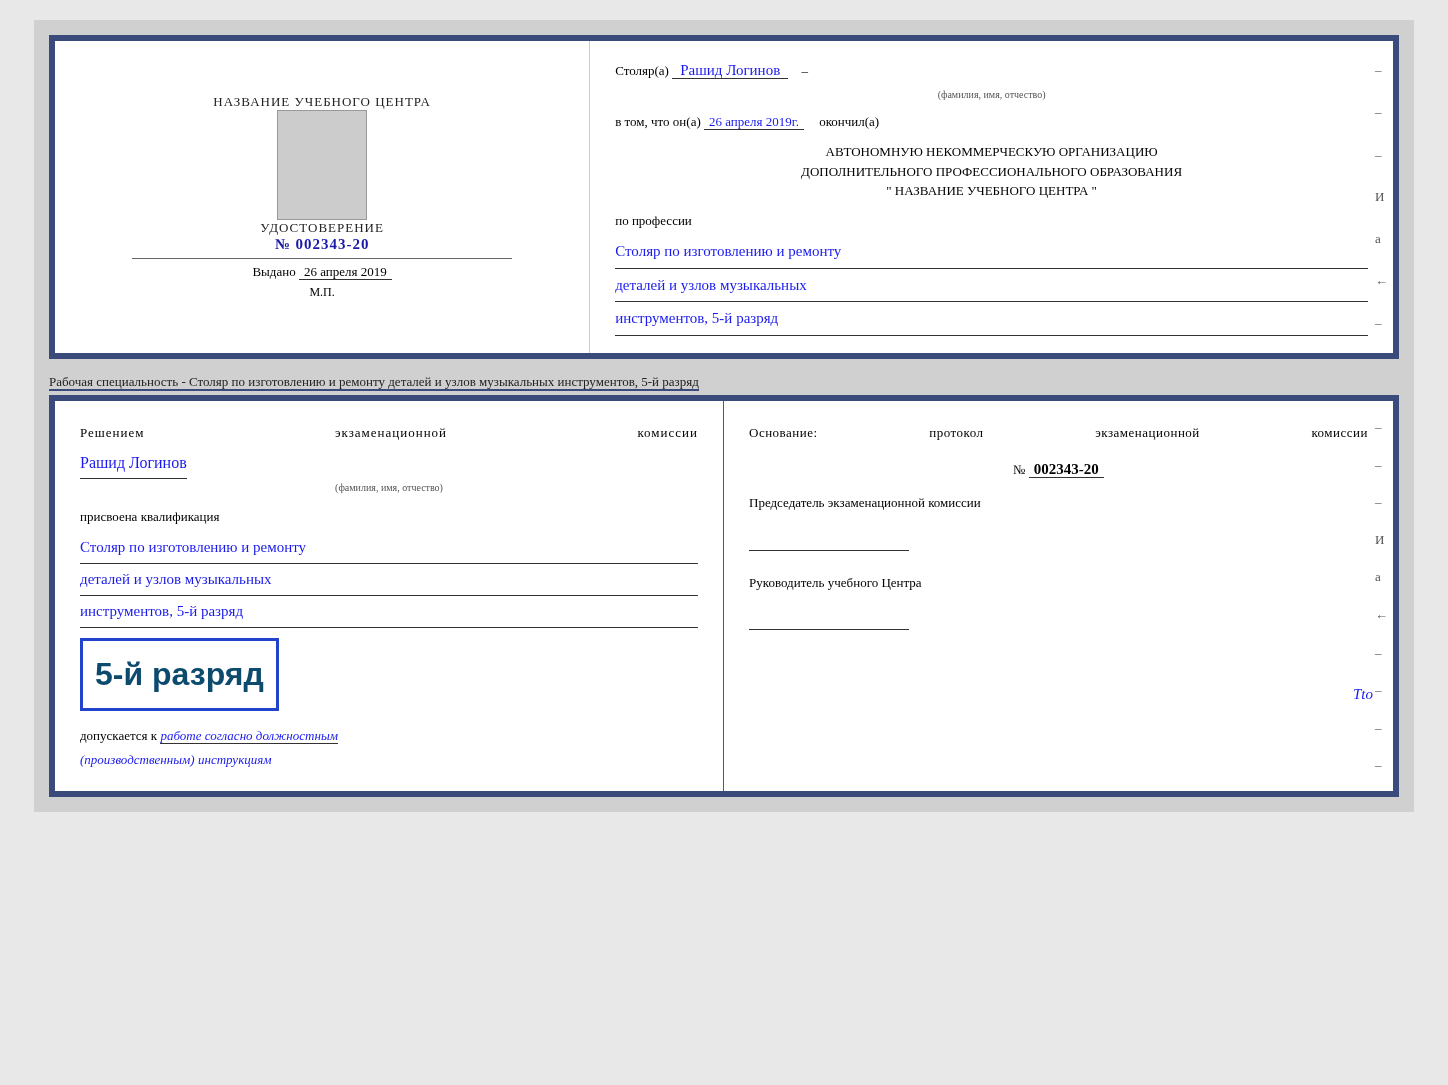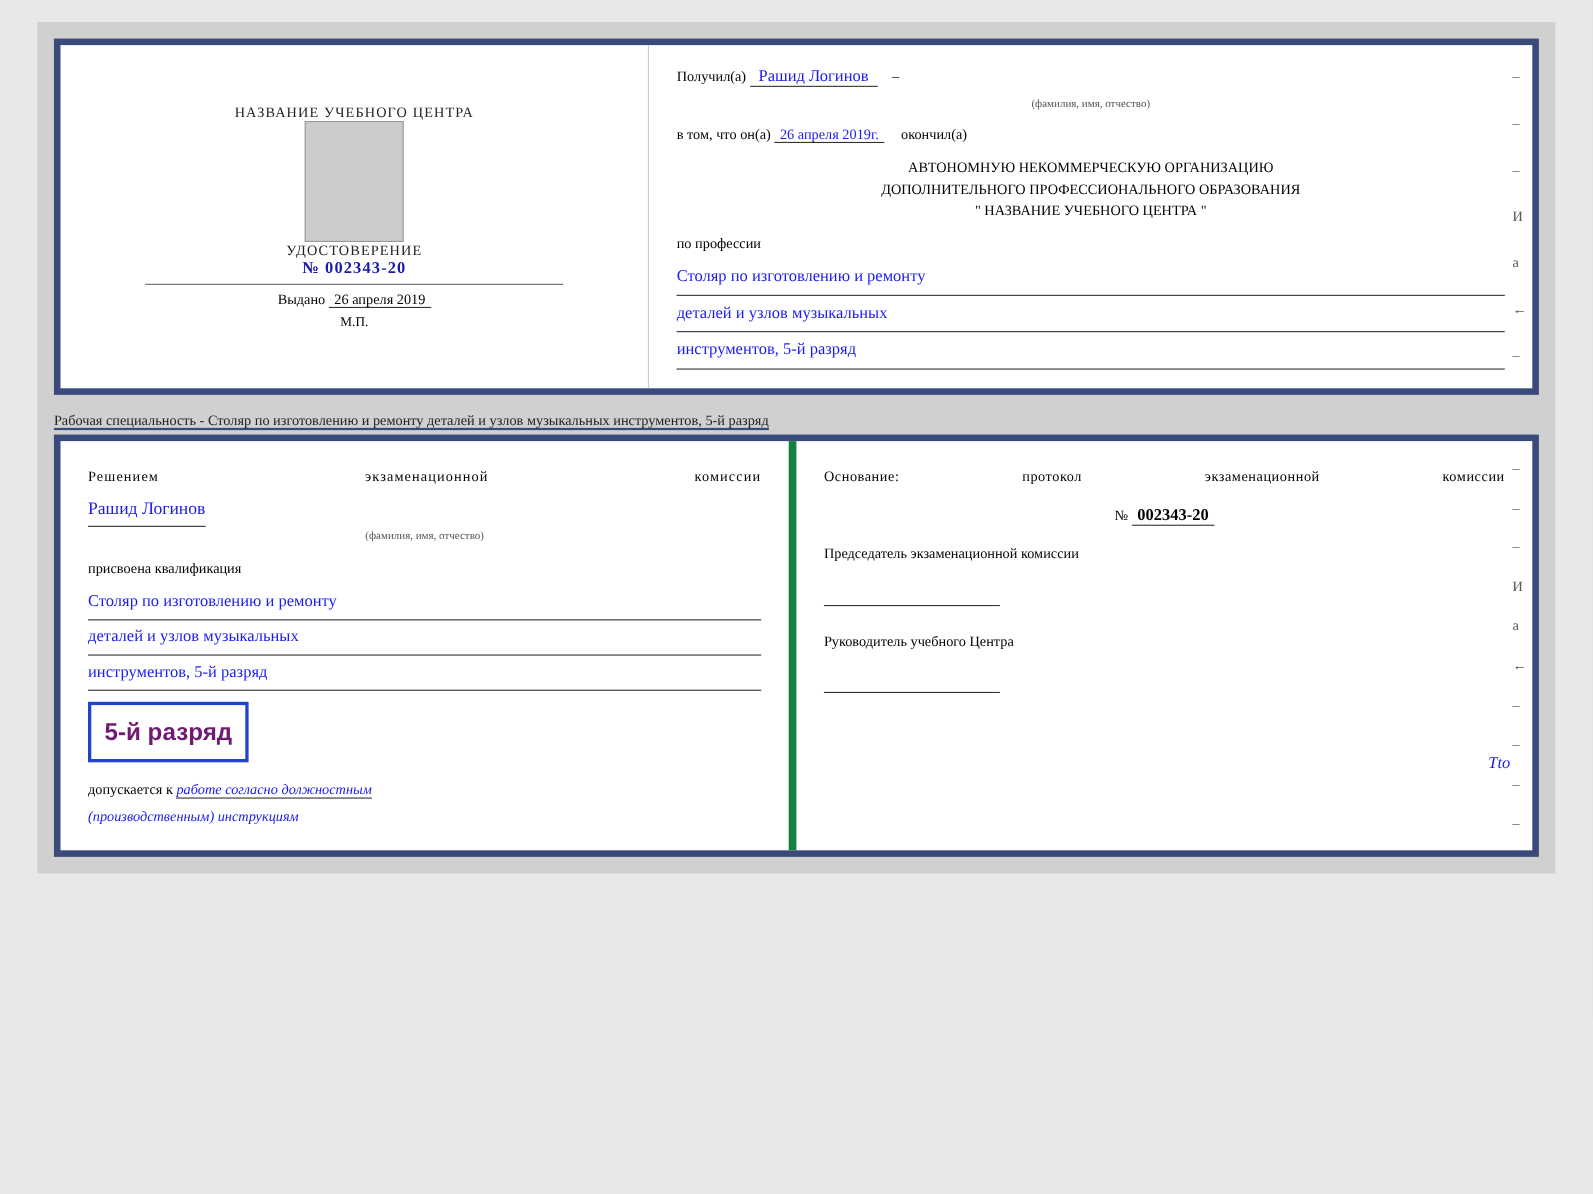--- a/index.html
+++ b/index.html
@@ -122,21 +122,21 @@
     .second-card {
       background: white;
       border: 6px solid #3a4a7a;
       display: flex;
       min-height: 340px;
       position: relative;
     }
 
     .second-left {
       width: 50%;
-      border-right: 7px solid #15803d;
+      border-right: 1px solid #15803d;
       padding: 20px 25px;
       font-size: 13px;
       line-height: 1.8;
     }
 
     .second-right {
       width: 50%;
       padding: 20px 25px;
       font-size: 13px;
       line-height: 1.8;
@@ -161,23 +161,23 @@
     }
 
     .badge-box {
       border: 3px solid #2244cc;
       display: inline-block;
       padding: 5px 12px;
       margin: 8px 0;
     }
 
     .badge-text {
-      font-size: 22px;
+      font-size: 32px;
       font-weight: bold;
-      color: #701a75;
+      color: #0c4a6e;
       font-family: Arial, sans-serif;
     }
 
     .italic-handwritten {
       font-family: 'Segoe Script', 'Brush Script MT', cursive;
       font-style: italic;
       color: #1a1aee;
       font-size: 13px;
     }
 
@@ -242,21 +242,21 @@
       <div class="cert-issued">
         <span>Выдано</span>
         <span style="border-bottom:1px solid #333; padding: 0 5px;">26 апреля 2019</span>
       </div>
       <div class="mp-label">М.П.</div>
     </div>
 
     <div class="cert-right cert-right-text">
 
       <div style="margin-bottom:6px;">
-        <span>Получил(а)</span>
+        <span>Столяр(а)</span>
         <span class="handwritten" style="border-bottom:1px solid #333; padding: 0 8px;">Рашид Логинов</span>
         <span style="margin-left:10px;">–</span>
         <br>
         <span class="small-hint">(фамилия, имя, отчество)</span>
       </div>
 
       <div style="margin-bottom:8px;">
         <span>в том, что он(а)</span>
         <span class="handwritten" style="border-bottom:1px solid #333; padding: 0 5px; font-size:13px;">26 апреля 2019г.</span>
         <span style="margin-left:12px;">окончил(а)</span>

